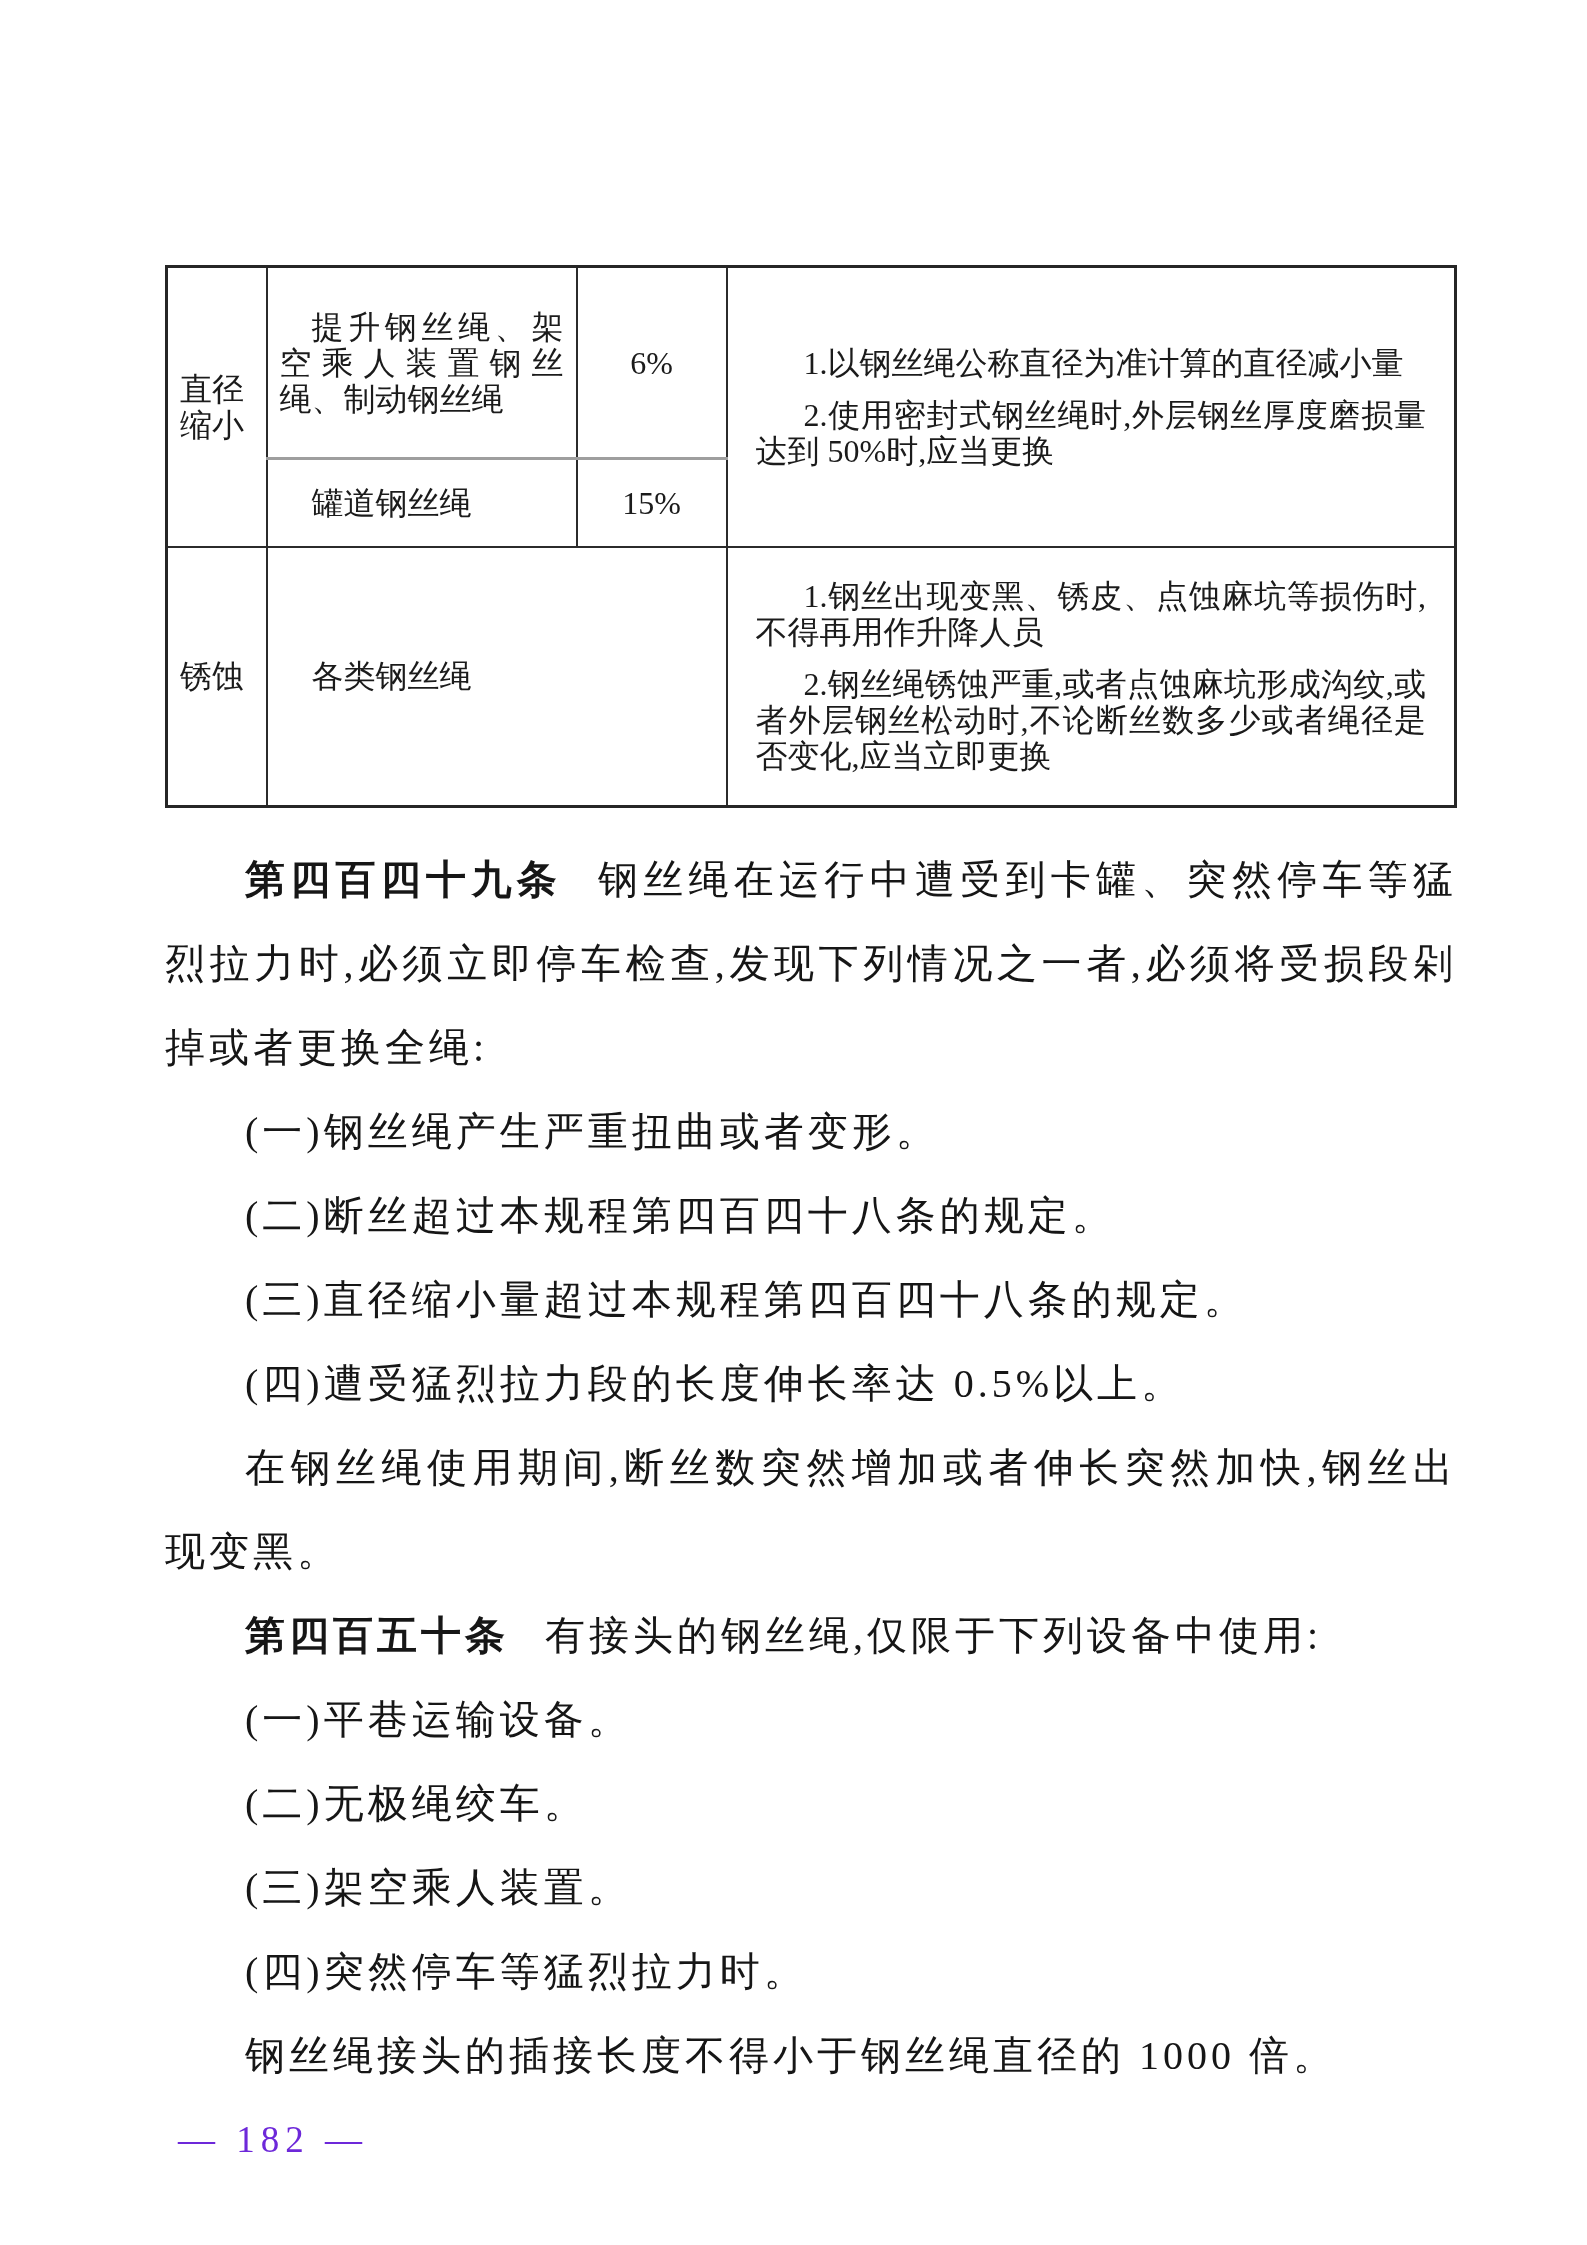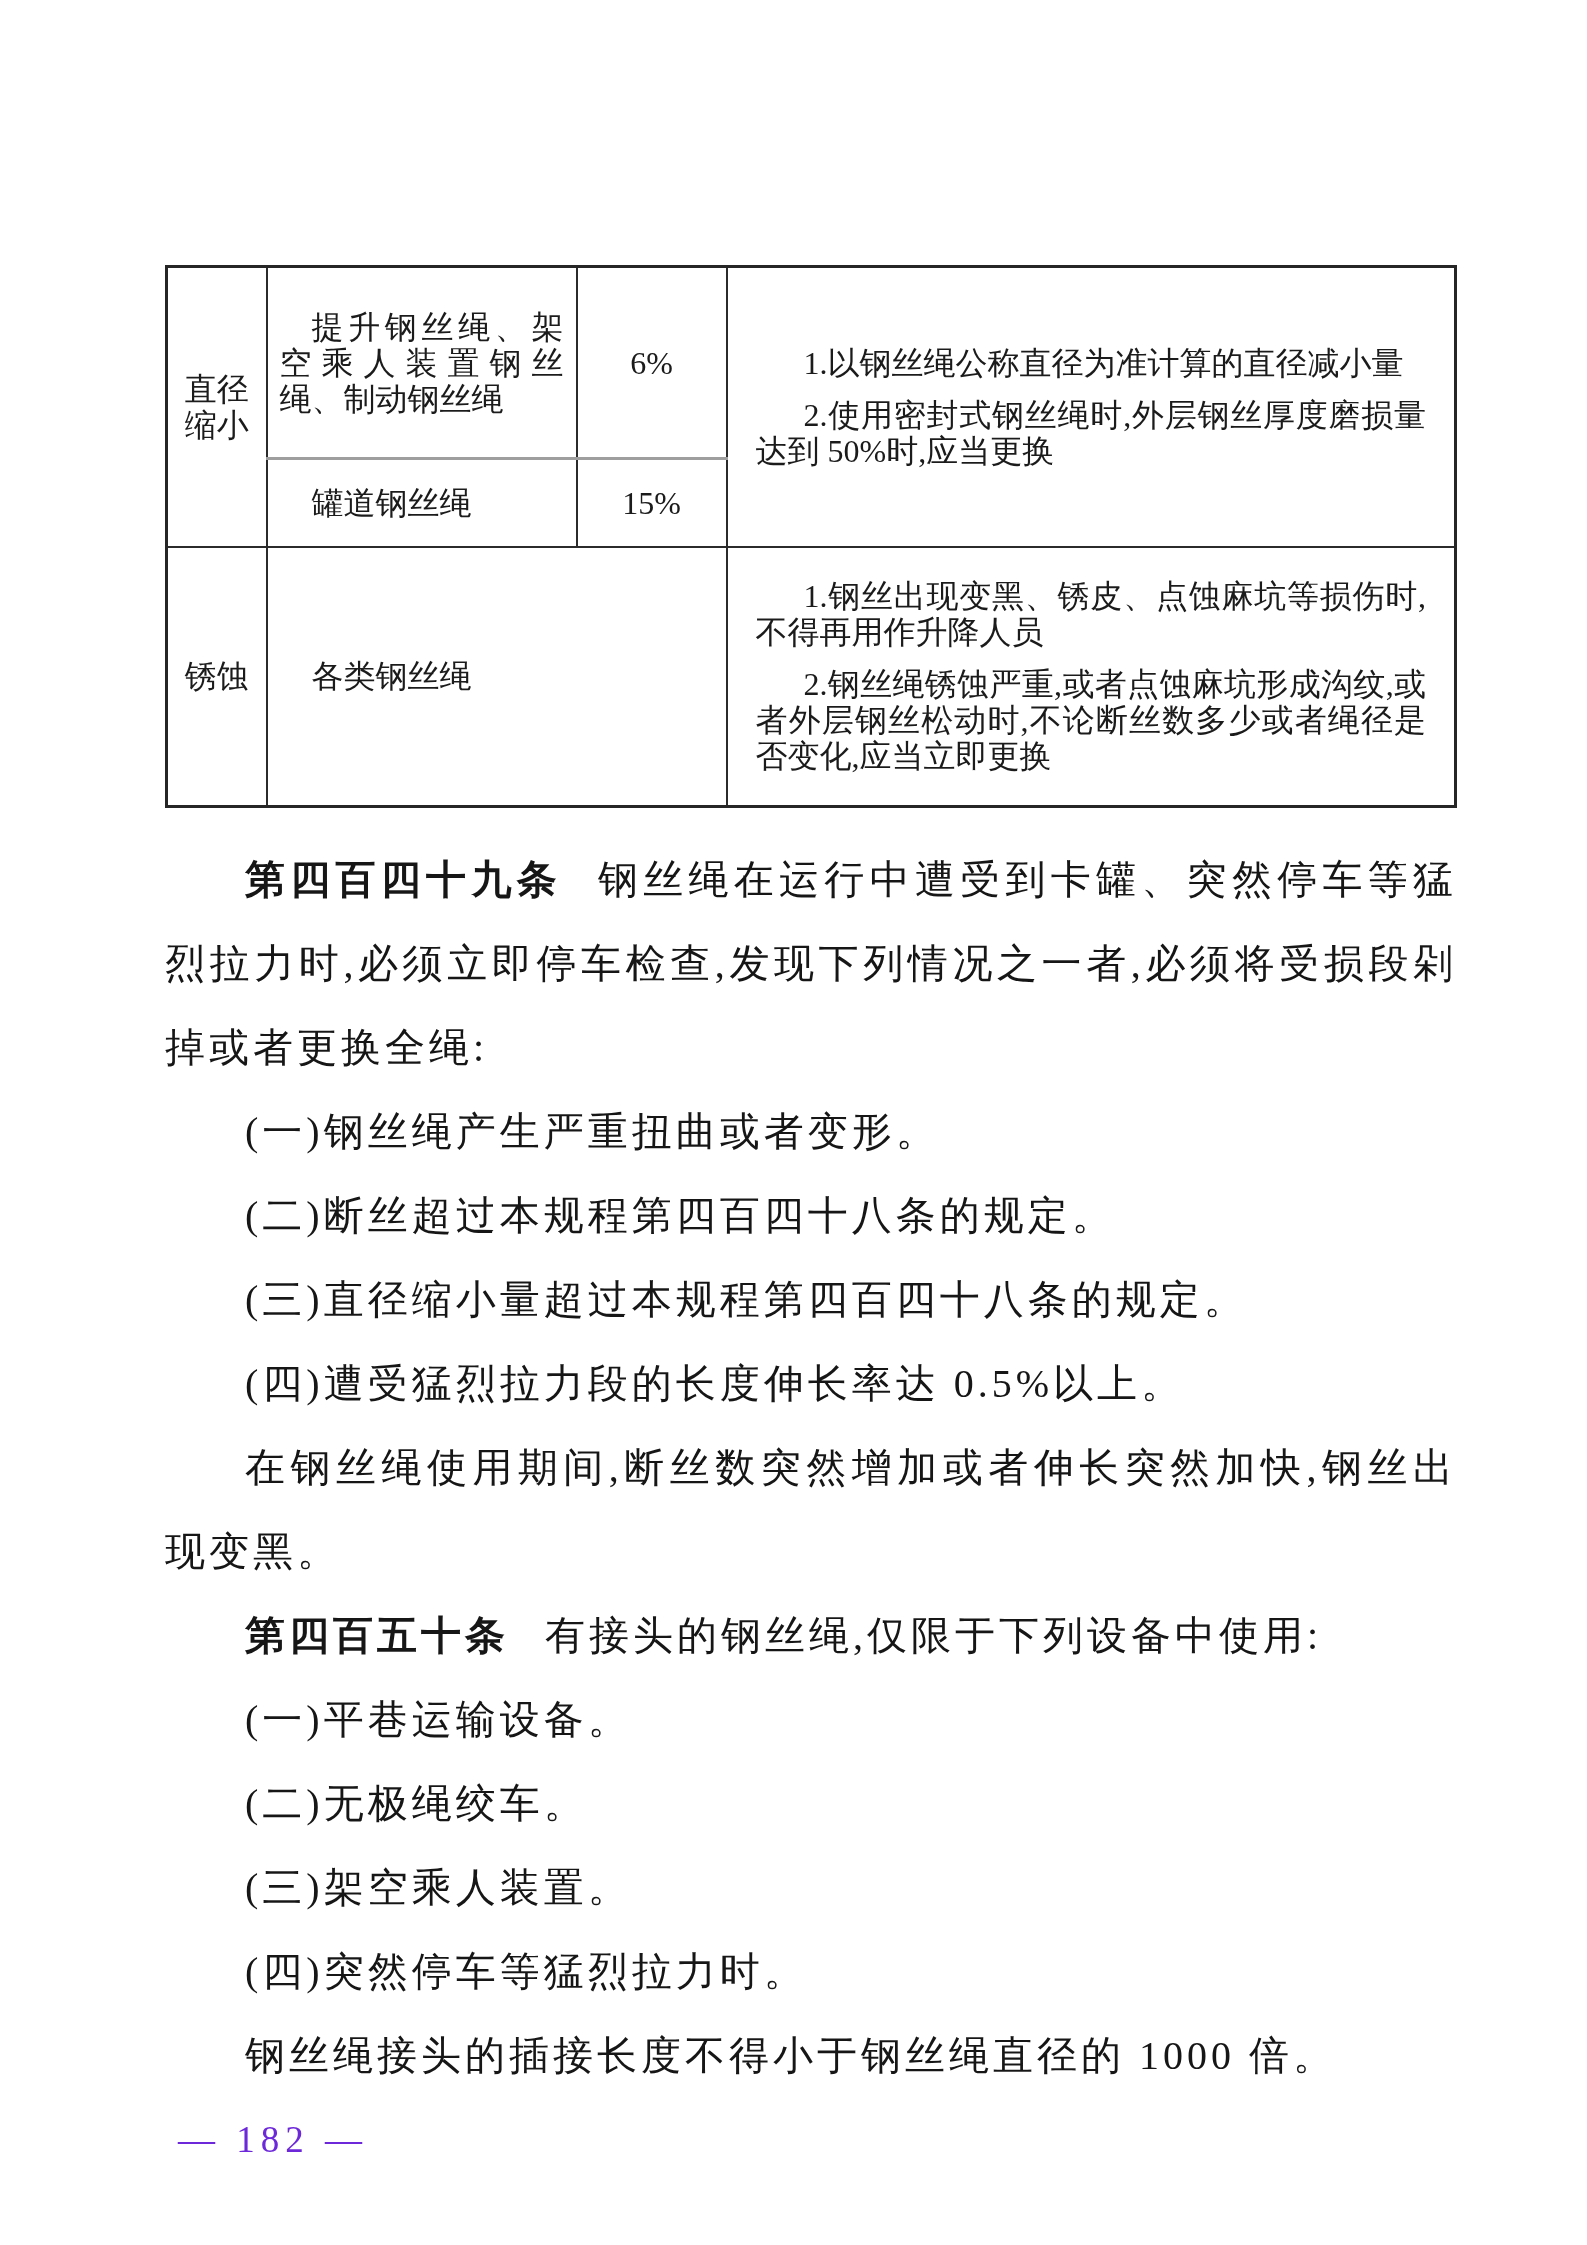--- a/index.html
+++ b/index.html
@@ -29,21 +29,21 @@
     border: 3px solid #262626;
     color: #1b1b1b;
   }
   table.rope td {
     border: 2px solid #2b2b2b;
     vertical-align: middle;
     font-size: 32px;
     line-height: 36px;
     padding: 8px 12px;
   }
-  td.cat   { text-align: center; padding: 8px 14px; }
+  td.cat   { padding: 8px 14px; }
   td.type  { text-align: justify; text-indent: 1em; }
   td.limit { text-align: center; }
   td.criteria { padding: 8px 12px; }
   td.criteria p { margin: 16px; text-align: justify; text-indent: 1.5em; }
   tr.r1a td { height: 192px; }
   tr.r1b td { height: 88px; border-top: 3px solid #9e9e9e; }
   tr.r2  td { height: 260px; border-top: 2px solid #14b8a6; }
 
   
   .paras {

